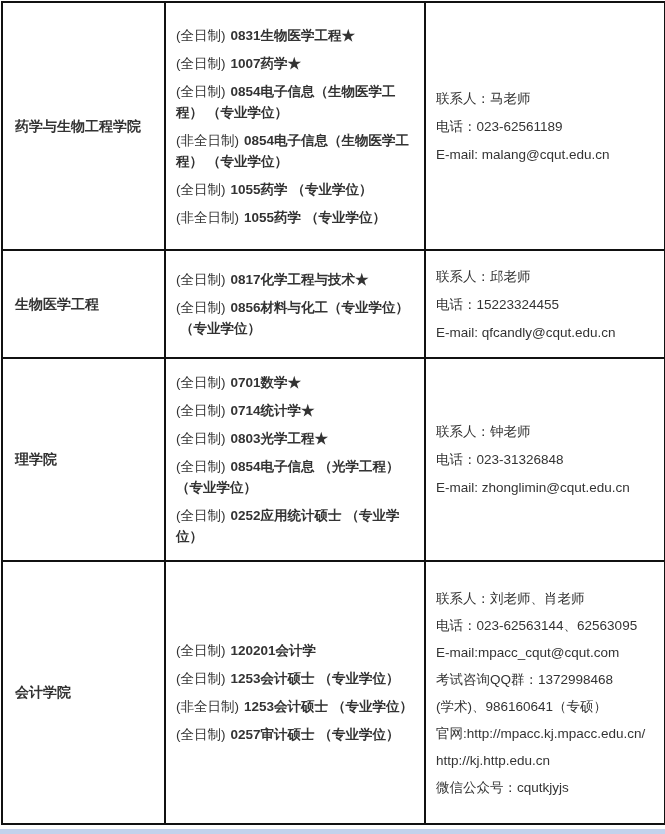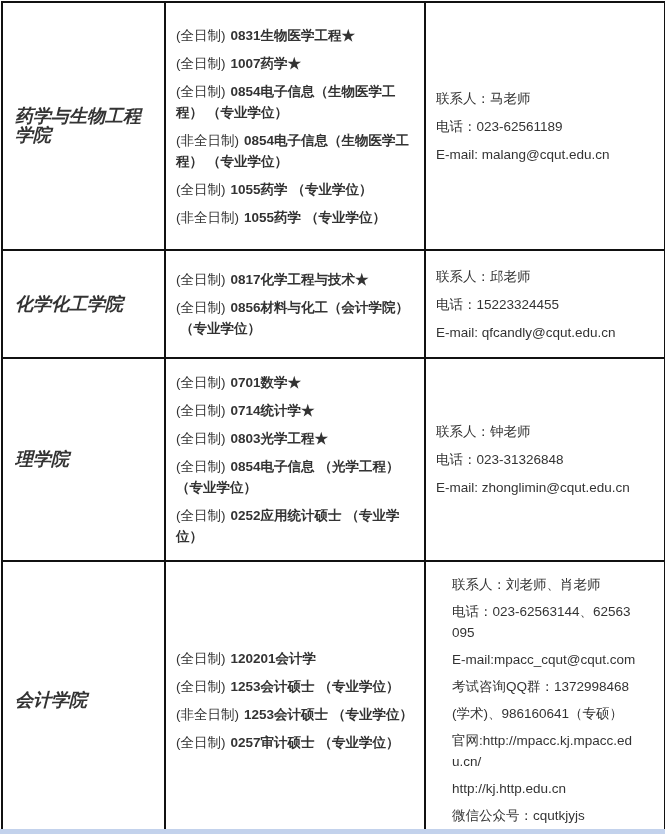--- a/index.html
+++ b/index.html
@@ -30,33 +30,32 @@
   }
   col.c1 { width: 163px; }
   col.c2 { width: 260px; }
   col.c3 { width: 240px; }
   tr.r1 { height: 248px; }
   tr.r2 { height: 108px; }
   tr.r3 { height: 201px; }
   tr.r4 { height: 263px; }
   .college {
     font-weight: bold;
-    font-size: 18px;
+    font-size: 14px;
     line-height: 19px;
     padding-left: 2px;
-    font-style: italic;
   }
   .programs p, .contact p {
     font-size: 13.5px;
     line-height: 21px;
     margin: 7px 0;
     word-break: break-word;
   }
   .contact-tight p {
-    margin: 6px 16px;
+    margin: 6px 0;
   }
   .program .prefix { font-weight: normal; }
   .program .pname  { font-weight: bold; margin-left: 5px; }
   .program .suffix { font-weight: bold; margin-left: 4px; }
   .contact p { word-break: break-all; }
   .bottom-strip {
     position: absolute;
     left: 0;
     bottom: 0;
     width: 665px;
@@ -90,25 +89,25 @@
       </td>
       <td class="contact">
         <p>联系人：马老师</p>
         <p>电话：023-62561189</p>
         <p>E-mail:  malang@cqut.edu.cn</p>
       </td>
     </tr>
 
     <tr class="r2">
       <td>
-        <div class="college">化学化工学院</div>
+        <div class="college">生物医学工程</div>
       </td>
       <td class="programs">
         <p class="program"><span class="prefix">(全日制)</span><span class="pname">0817化学工程与技术★</span><span class="suffix"></span></p>
-        <p class="program"><span class="prefix">(全日制)</span><span class="pname">0856材料与化工（会计学院）</span><span class="suffix">（专业学位）</span></p>
+        <p class="program"><span class="prefix">(全日制)</span><span class="pname">0856材料与化工（专业学位）</span><span class="suffix">（专业学位）</span></p>
       </td>
       <td class="contact">
         <p>联系人：邱老师</p>
         <p>电话：15223324455</p>
         <p>E-mail:  qfcandly@cqut.edu.cn</p>
       </td>
     </tr>
 
     <tr class="r3">
       <td>

